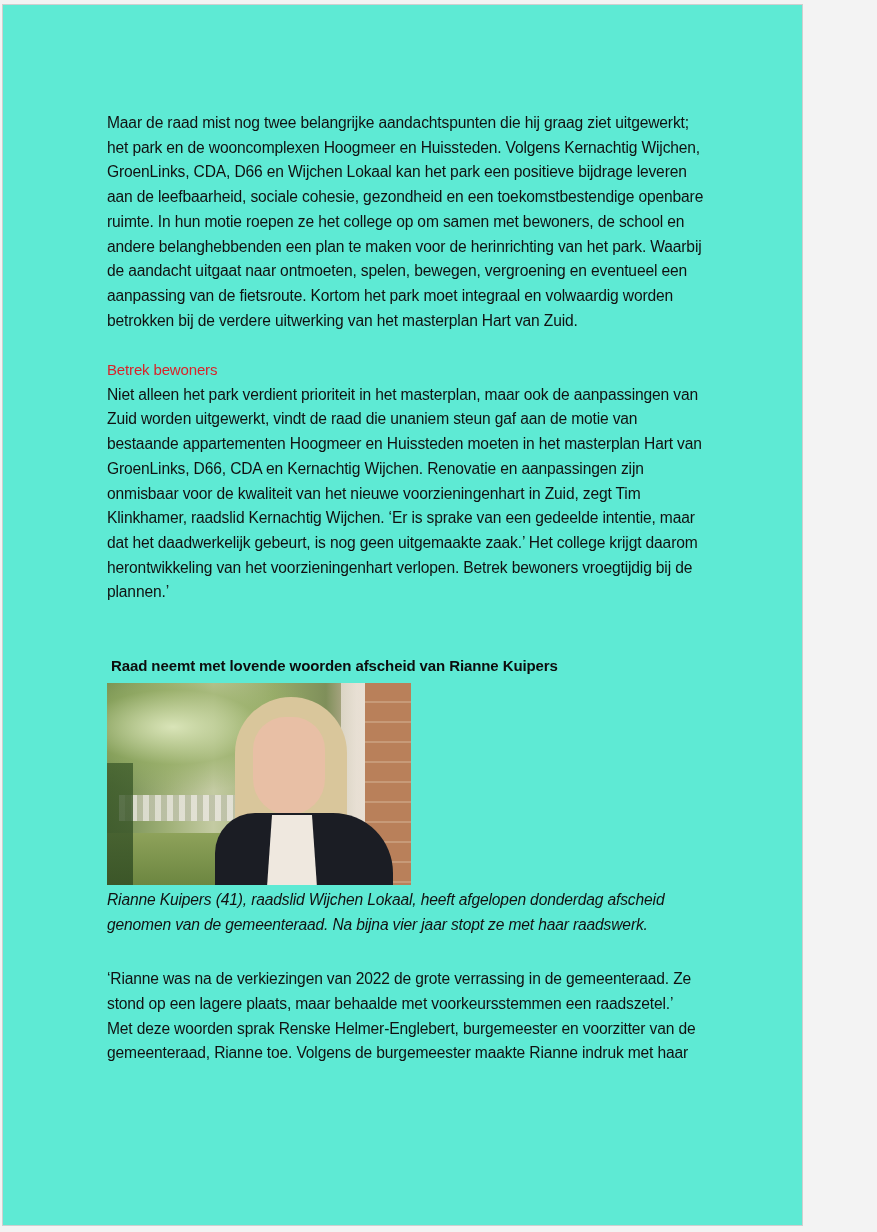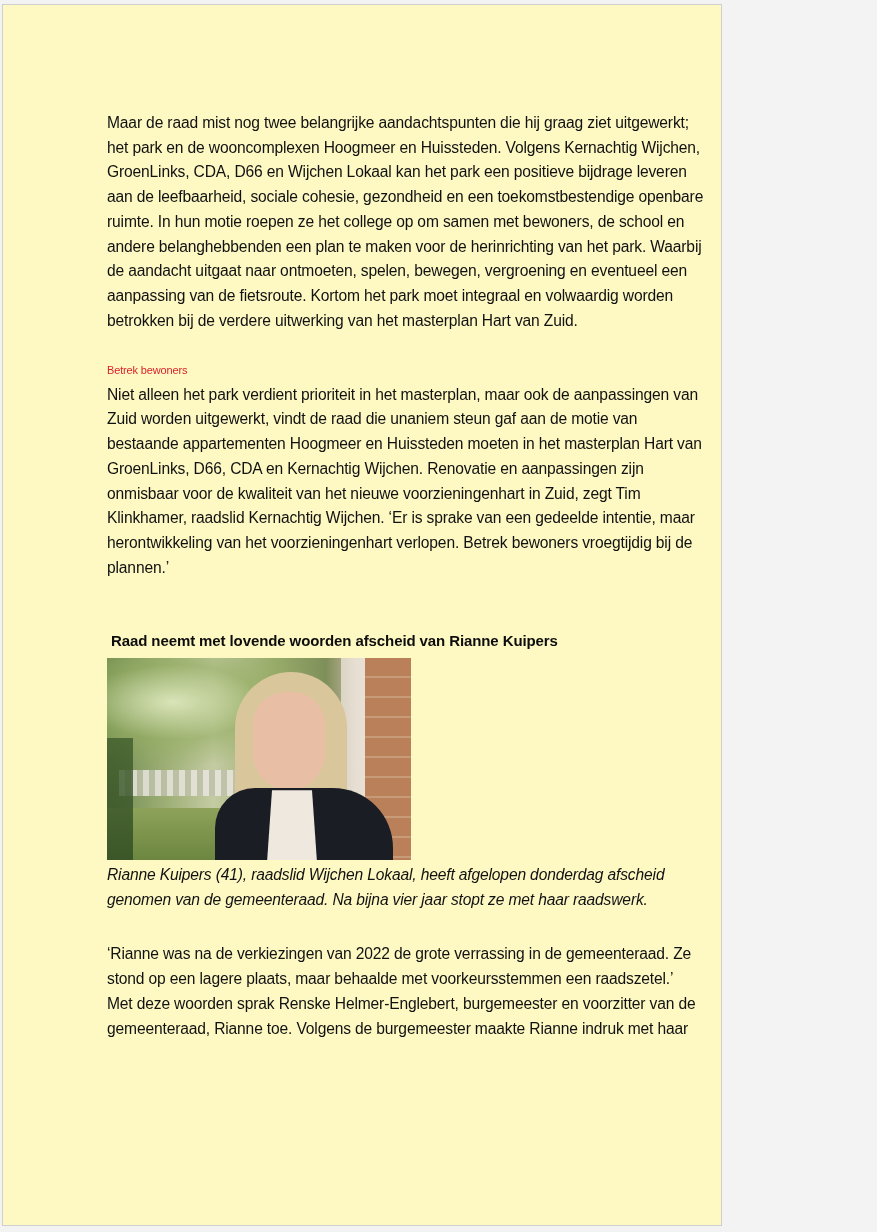--- a/index.html
+++ b/index.html
@@ -5,36 +5,36 @@
     html, body { margin: 0; padding: 0; }
     body {
       width: 877px; height: 1232px; overflow: hidden;
       background: #f3f3f3;
       font-family: "Liberation Sans", sans-serif;
       color: #111;
       position: relative;
     }
     .page {
       position: absolute; left: 2px; top: 4px;
-      width: 720px; height: 1222px;
-      background: #fef9c3;
+      width: 801px; height: 1222px;
+      background: #5eead4;
       border: 1px solid #cfcfcf;
       box-sizing: border-box;
     }
     .content {
       position: absolute; left: 104px; top: 106px; width: 670px;
     }
     .para {
       font-size: 15.6px; line-height: 24.7px; margin: 0;
       letter-spacing: -0.15px;
     }
     .para .line { display: block; white-space: nowrap; }
     .gap { height: 24.7px; }
     .subhead {
-      color: #d8232a; font-size: 11px; line-height: 24.7px; margin: 0;
+      color: #d8232a; font-size: 15px; line-height: 24.7px; margin: 0;
       letter-spacing: -0.15px;
     }
     .h2 {
       font-weight: bold; font-size: 15px; line-height: 26px;
       margin: 4px; letter-spacing: -0.1px; color: #0d0d0d;
     }
     .photo {
       display: block; width: 304px; height: 202px; margin-top: 1px;
       position: relative; overflow: hidden;
       background: linear-gradient(90deg, #6f8a4e 0%, #9fb077 20%, #c4cba3 35%, #98ab6a 55%, #7f8f5a 72%, #c9b6a0 82%, #b07e5a 92%, #a77552 100%);
@@ -86,20 +86,21 @@
 
     <p class="subhead" style="color: rgb(216, 35, 42);">Betrek bewoners</p>
 
     <p class="para">
       <span class="line">Niet alleen het park verdient prioriteit in het masterplan, maar ook de aanpassingen van</span>
       <span class="line">Zuid worden uitgewerkt, vindt de raad die unaniem steun gaf aan de motie van</span>
       <span class="line">bestaande appartementen Hoogmeer en Huissteden moeten in het masterplan Hart van</span>
       <span class="line">GroenLinks, D66, CDA en Kernachtig Wijchen. Renovatie en aanpassingen zijn</span>
       <span class="line">onmisbaar voor de kwaliteit van het nieuwe voorzieningenhart in Zuid, zegt Tim</span>
       <span class="line">Klinkhamer, raadslid Kernachtig Wijchen. ‘Er is sprake van een gedeelde intentie, maar</span>
+      <span class="line">dat het daadwerkelijk gebeurt, is nog geen uitgemaakte zaak.’ Het college krijgt daarom</span>
       <span class="line">herontwikkeling van het voorzieningenhart verlopen. Betrek bewoners vroegtijdig bij de</span>
       <span class="line">plannen.’</span>
     </p>
 
     <div class="gap" style="height:44px;"></div>
 
     <h2 class="h2">Raad neemt met lovende woorden afscheid van Rianne Kuipers</h2>
 
     <div class="photo" title="Portrait of Rianne Kuipers">
       <div class="bokeh1"></div>

